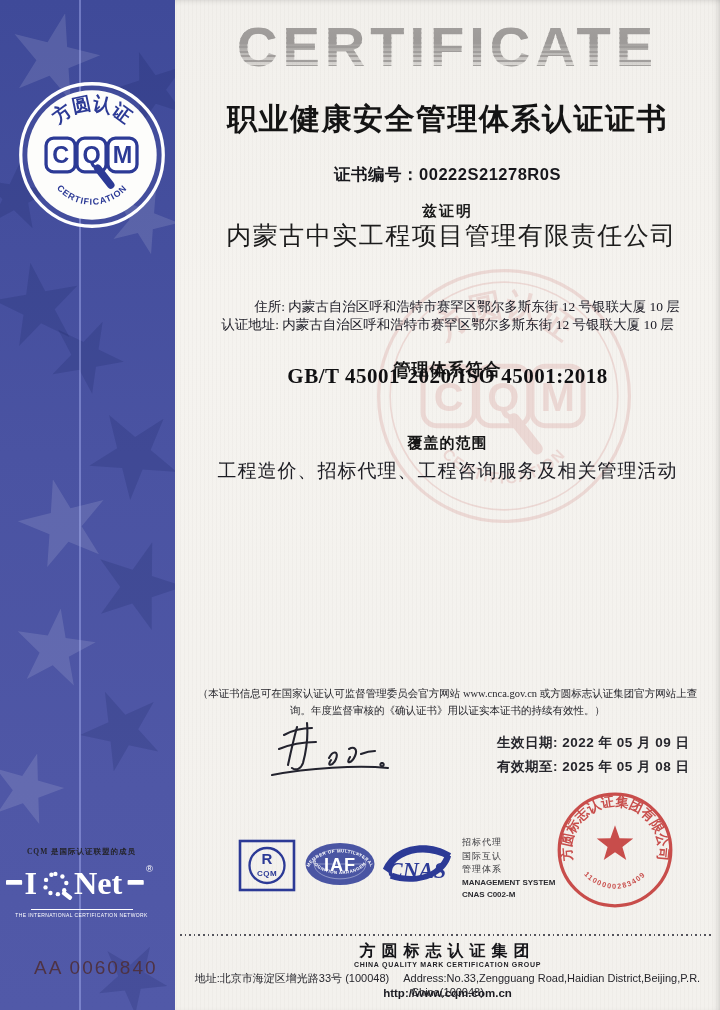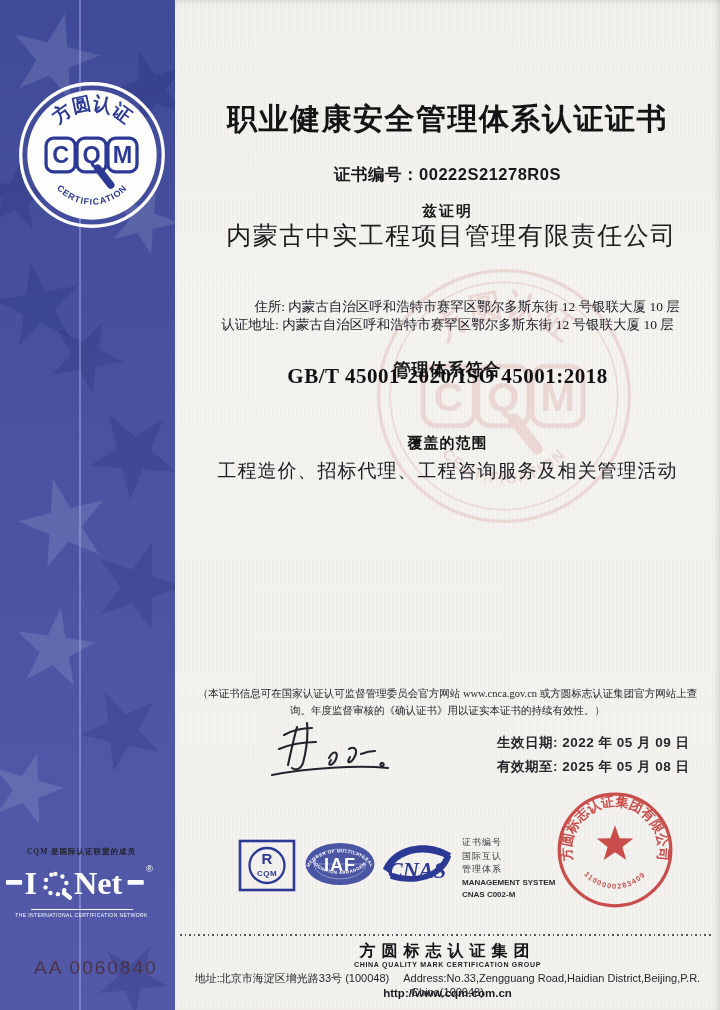--- a/index.html
+++ b/index.html
@@ -145,20 +145,21 @@
         <rect x="128" y="20" width="17" height="5" rx="1" fill="#fff"></rect>
         <text x="151" y="12" font-size="10" fill="#fff" text-anchor="middle">®</text>
       </svg>
       <div class="rule"></div>
       <div class="sub">THE INTERNATIONAL CERTIFICATION NETWORK</div>
     </div>
   </div>
 
   <div class="serial">AA 0060840</div>
 
+  <div class="cblock cert-header">CERTIFICATE</div>
   <div class="cblock title">职业健康安全管理体系认证证书</div>
   <div class="cblock certno"><span>证书编号：</span><span>00222S21278R0S</span></div>
   <div class="cblock declare">兹证明</div>
   <div class="cblock company">内蒙古中实工程项目管理有限责任公司</div>
   <div class="cblock addr1">住所: 内蒙古自治区呼和浩特市赛罕区鄂尔多斯东街 12 号银联大厦 10 层</div>
   <div class="cblock addr2">认证地址: 内蒙古自治区呼和浩特市赛罕区鄂尔多斯东街 12 号银联大厦 10 层</div>
   <div class="cblock conform">管理体系符合</div>
   <div class="cblock standard">GB/T 45001-2020/ISO 45001:2018</div>
   <div class="cblock scopelabel">覆盖的范围</div>
   <div class="cblock scopetext">工程造价、招标代理、工程咨询服务及相关管理活动</div>
@@ -207,21 +208,21 @@
     <text font-size="4.6" font-weight="bold" fill="#ffffff" letter-spacing=".5"><textPath href="#iafBot" startOffset="50%" text-anchor="middle">RECOGNITION ARRANGEMENT</textPath></text>
   </svg>
 
   <svg class="mark" style="left:381px;top:836px;" width="72" height="52" viewBox="0 0 74 52">
     <path d="M2,33 C12,9 46,1 72,17 L69,23 C46,10 16,16 8,37 Z" fill="#2c3a96"></path>
     <path d="M72,20 C66,42 36,52 9,43 L12,37 C34,45 59,39 66,18 Z" fill="#2c3a96"></path>
     <text x="37" y="42" font-size="23" font-weight="bold" font-style="italic" font-family="Liberation Serif, serif" fill="#2c3a96" text-anchor="middle">CNAS</text>
   </svg>
 
   <div class="accred">
-    <div class="cnl">证书编号</div>
+    <div class="cnl">招标代理</div>
     <div class="cnl">国际互认</div>
     <div class="cnl">管理体系</div>
     <div class="enl">MANAGEMENT SYSTEM</div>
     <div class="enl">CNAS C002-M</div>
   </div>
 
   <svg class="stamp" width="128" height="128" viewBox="0 0 140 140">
     <circle cx="70" cy="70" r="61" fill="none" stroke="#c5403e" stroke-width="3.6"></circle>
     <defs>
       <path id="stampRing" d="M30.7,97.5 A48,48 0 1 1 109.3,97.5"></path>

